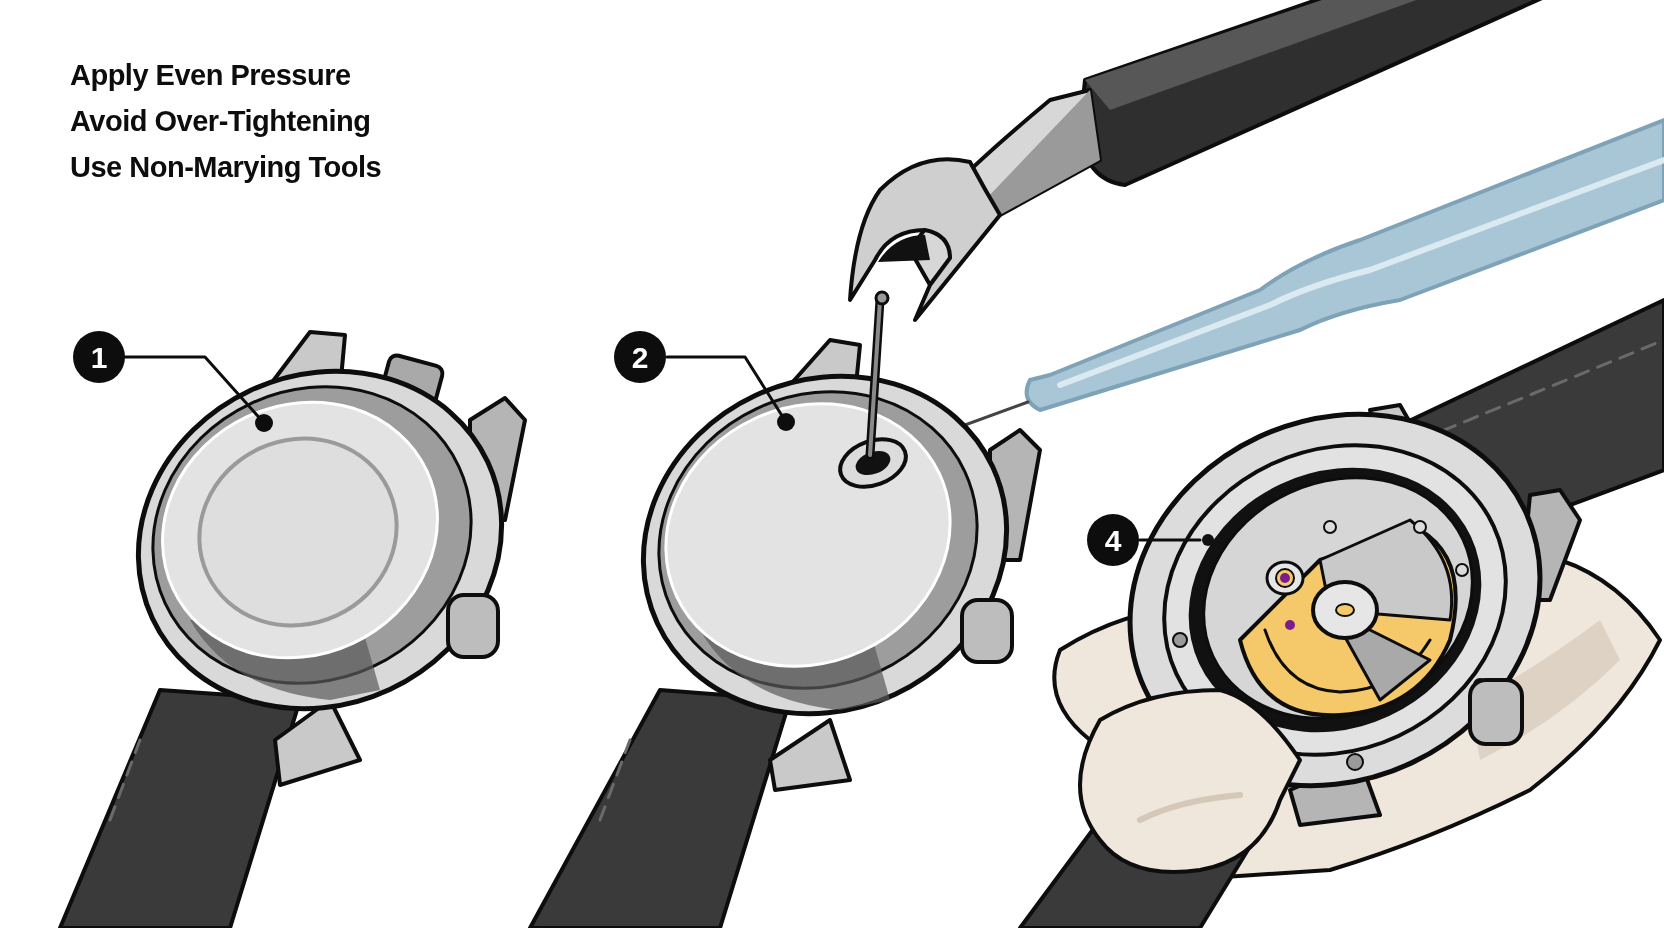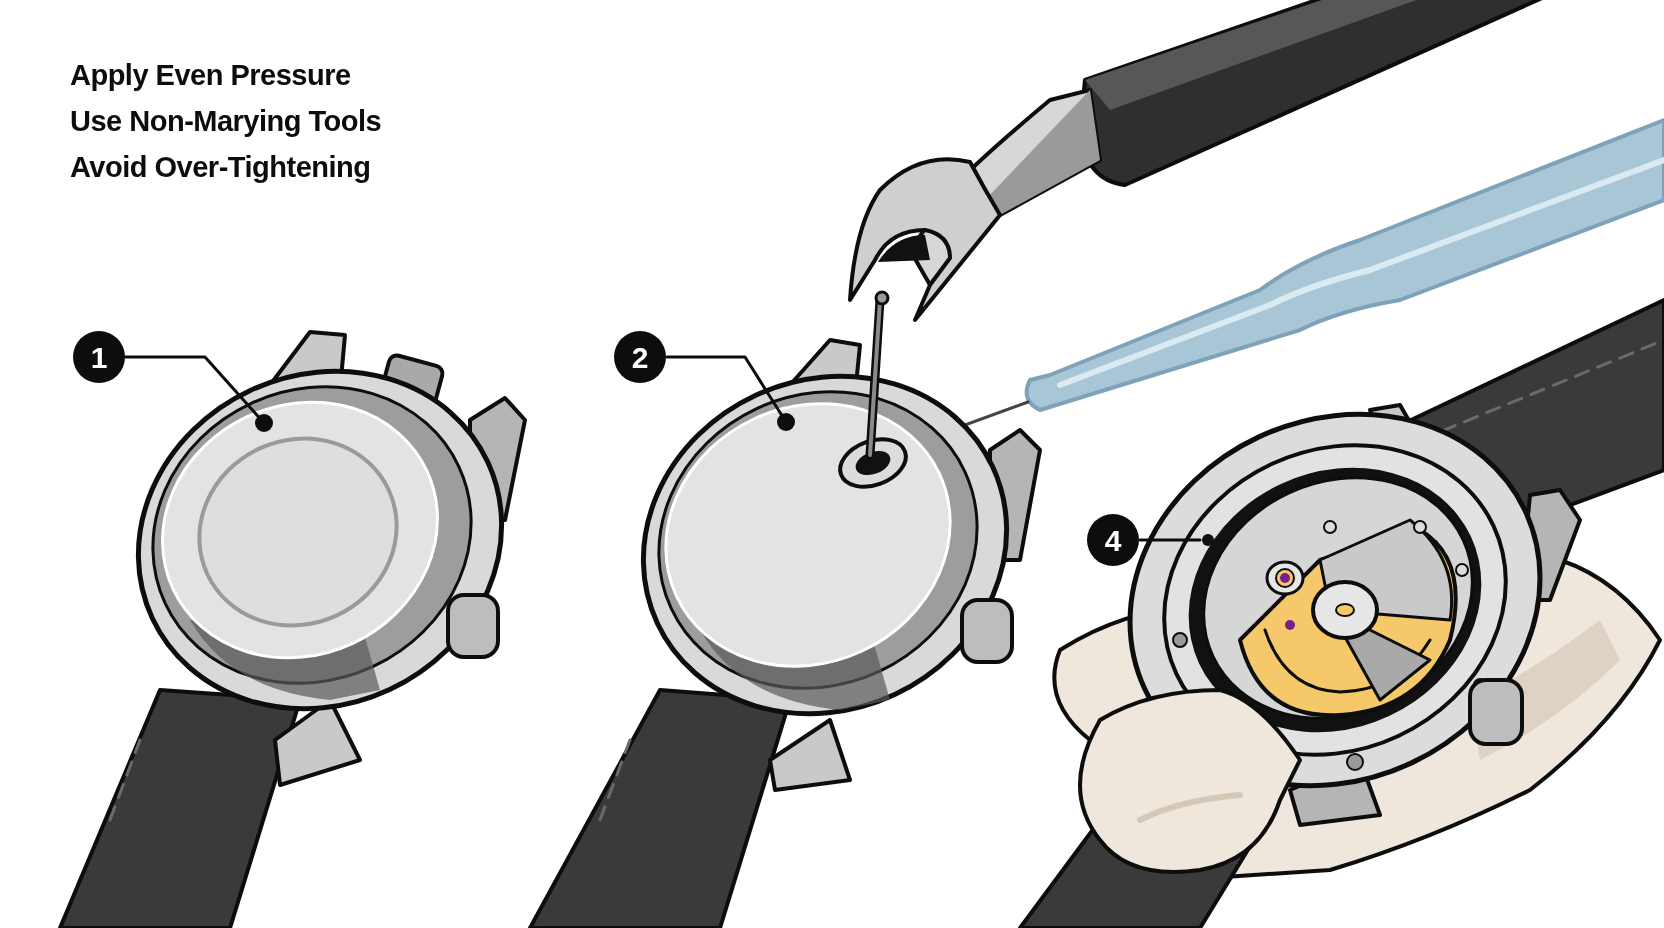--- a/index.html
+++ b/index.html
@@ -7,22 +7,22 @@
   .tips{position:absolute;left:70px;top:52px;margin:0;padding:0;list-style:none;}
   .tips li{font-family:"Liberation Sans",sans-serif;font-weight:bold;font-size:29px;line-height:46px;color:#0d0d0d;letter-spacing:-0.5px;}
   svg.scene{position:absolute;left:0;top:0;}
   .badge-text{font-family:"Liberation Sans",sans-serif;font-weight:bold;font-size:30px;fill:#ffffff;}
 </style>
 </head>
 <body>
 
 <ul class="tips">
   <li>Apply Even Pressure</li>
+  <li>Avoid Over-Tightening</li>
   <li>Use Non-Marying Tools</li>
-  <li>Avoid Over-Tightening</li>
 </ul>
 
 <svg class="scene" width="1664" height="928" viewBox="0 0 1664 928">
   <defs>
     <clipPath id="clipAll">
         <rect x="0" y="0" width="1664" height="928"></rect>
       </clipPath>
   </defs>
   <g clip-path="url(#clipAll)" stroke="#0d0d0d" stroke-linejoin="round" stroke-linecap="round">
 

